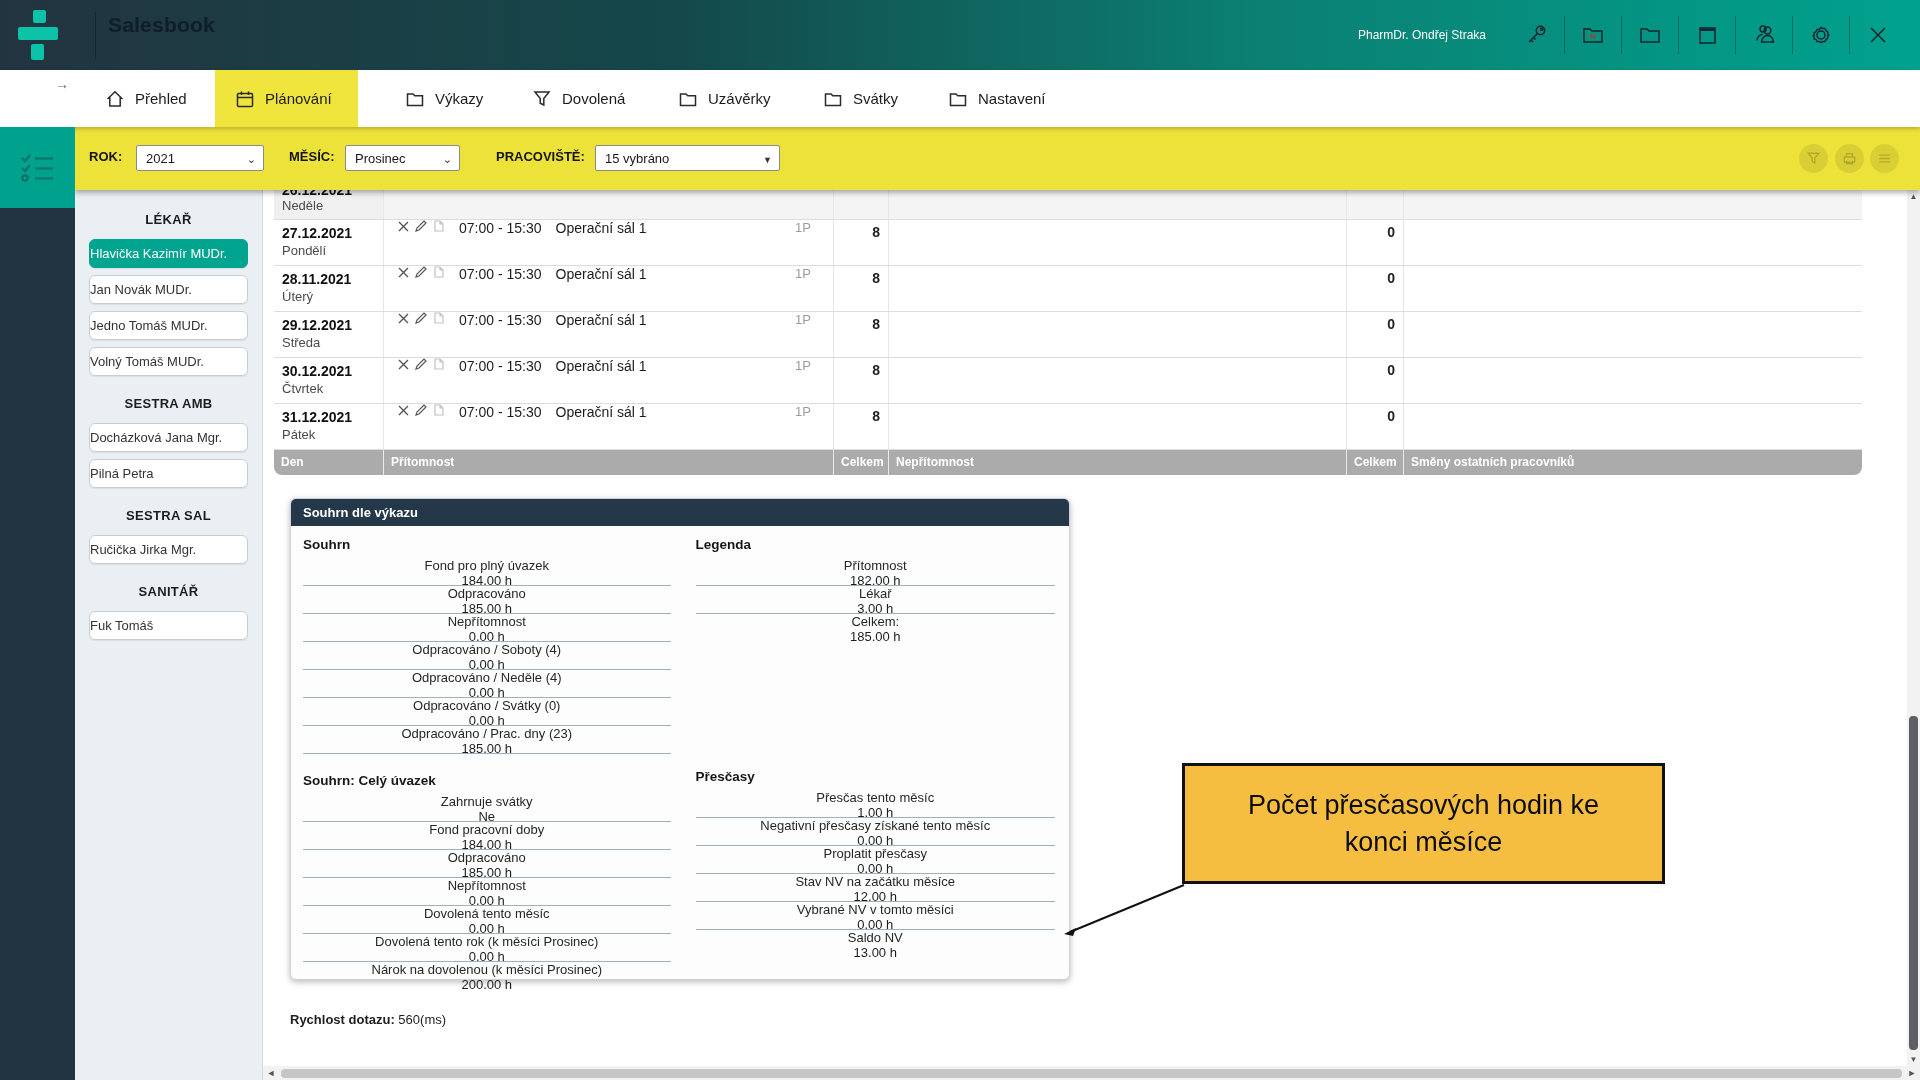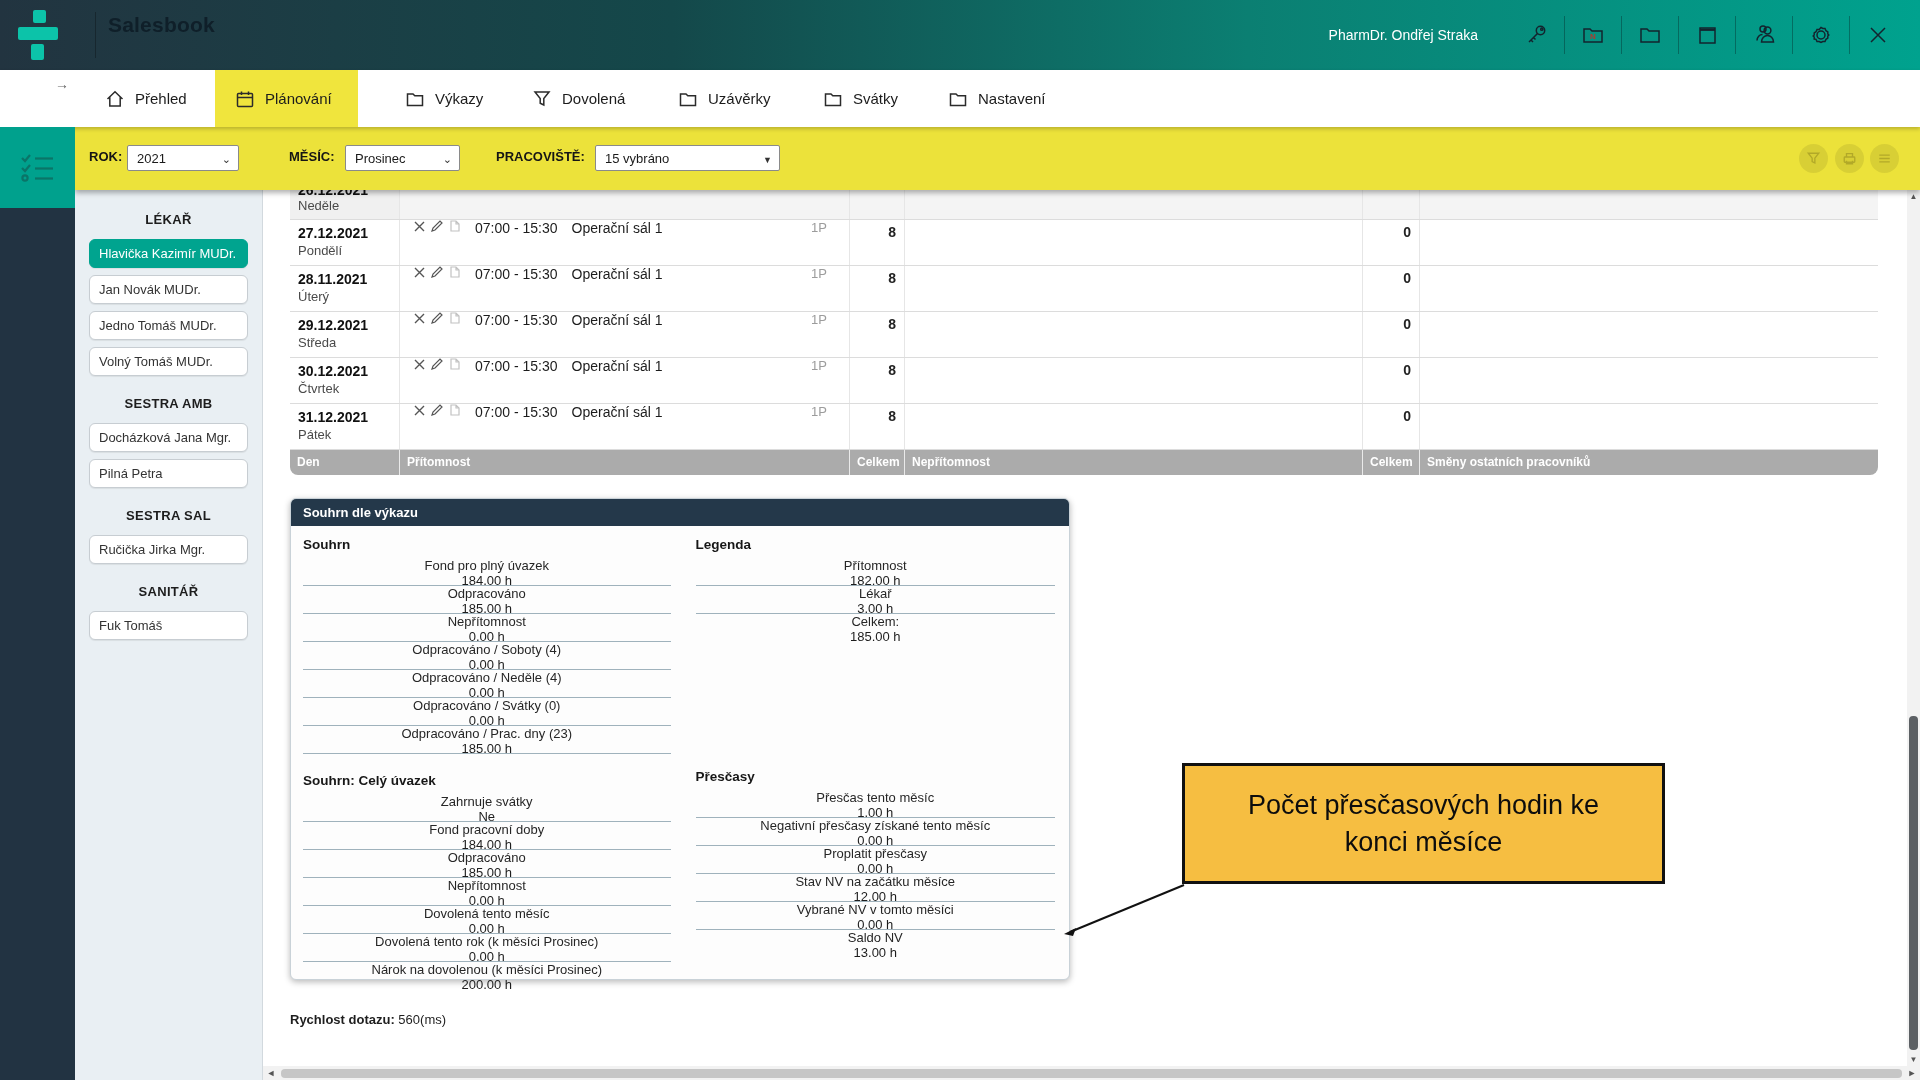--- a/index.html
+++ b/index.html
@@ -6,21 +6,21 @@
   #app{position:relative;width:1920px;height:1080px;overflow:hidden;
        font-family:"Liberation Sans",sans-serif;color:#222;background:#fff;}
   
   .hdr{position:absolute;left:0;top:0;width:1920px;height:70px;
        background:linear-gradient(90deg,#223440 0%,#14484a 35%,#0b7f72 65%,#00a28e 100%);
        display:flex;align-items:center;}
   .logo{position:absolute;left:18px;top:10px;width:40px;height:50px;}
   .hdr-divider{position:absolute;left:95px;top:12px;width:1px;height:46px;background:rgba(0,0,0,.28);}
   .app-title{position:absolute;left:108px;top:13px;font-size:21px;font-weight:bold;color:#0f1f29;letter-spacing:.2px;}
   .hdr-right{position:absolute;right:14px;top:0;height:70px;display:flex;align-items:center;}
-  .user-name{color:#fff;font-size:14px;margin-right:30px;}
+  .user-name{color:#fff;font-size:12px;margin-right:22px;}
   .hdr-ic{width:56px;height:70px;display:flex;align-items:center;justify-content:center;cursor:pointer;}
   .hdr-sep{width:1px;height:38px;background:rgba(6,54,50,.45);}
   .hdr-ic svg{stroke:#13242e;fill:none;stroke-width:1.5;}
   
   .nav{position:absolute;left:0;top:70px;width:1920px;height:57px;background:#fff;
        box-shadow:0 2px 4px rgba(0,0,0,.22);z-index:5;}
   .nav-arrow{position:absolute;left:55px;top:6px;font-size:14px;color:#666;}
   .tab{position:absolute;top:0;height:57px;display:flex;align-items:center;gap:10px;
        padding:0 20px;font-size:15px;color:#1c1c1c;cursor:pointer;}
   .tab svg{stroke:#2b2b2b;fill:none;stroke-width:1.5;}
@@ -37,25 +37,25 @@
   .fcirc svg{stroke:#b2a928;fill:none;stroke-width:1.8;}
   .teal-sq{position:absolute;left:0;top:127px;width:75px;height:81px;background:#00a18d;z-index:6;
            display:flex;align-items:center;justify-content:center;}
   
   .dark-strip{position:absolute;left:0;top:208px;width:75px;height:872px;background:#223342;}
   .side{position:absolute;left:75px;top:190px;width:188px;height:890px;background:#e9eff3;
         border-right:1px solid #d2d9de;box-sizing:border-box;padding-top:22px;}
   .grp-title{text-align:center;font-size:13px;font-weight:bold;color:#1d1d1d;margin:0 0 12px 0;letter-spacing:.3px;}
   .grp-title.mt{margin-top:20px;}
   .person{margin:0 14px 7px 14px;height:29px;background:#fff;border:1px solid #c7cdd2;border-radius:6px;
-          font-size:13px;color:#333;line-height:27px;padding-left:9px;box-sizing:border-box;cursor:pointer;
+          font-size:13px;color:#333;line-height:27px;box-sizing:border-box;cursor:pointer;
           box-shadow:0 1px 1px rgba(0,0,0,.07);white-space:nowrap;overflow:hidden;}
   .person.sel{background:#00a48f;border-color:#00a48f;color:#fff;}
   
-  .table{position:absolute;left:290px;top:190px;width:1588px;}
+  .table{position:absolute;left:274px;top:190px;width:1588px;}
   .srow{display:flex;border-bottom:1px solid #dcdcdc;height:45px;background:#fff;}
   .srow.partial{height:29px;background:#f0f0f0;overflow:hidden;}
   .cell{border-right:1px solid #e6e6e6;box-sizing:border-box;}
   .c-den{width:110px;padding:5px 0 0 8px;}
   .c-prit{width:450px;display:flex;align-items:flex-start;}
   .c-cel{width:55px;text-align:right;font-weight:bold;font-size:14px;padding:4px 8px 0 0;}
   .c-nep{width:458px;}
   .c-cel2{width:57px;text-align:right;font-weight:bold;font-size:14px;padding:4px 8px 0 0;}
   .c-smeny{width:458px;border-right:none;}
   .date{font-size:14px;font-weight:bold;color:#111;line-height:16px;}
@@ -208,21 +208,21 @@
     <div class="tab" style="left:928px">
       <svg width="20" height="20" viewBox="0 0 20 20">
           <path d="M2.5 5 h5.5 l1.8 1.8 H17.5 V16.5 H2.5 z"></path>
         </svg>
       <span>Nastavení</span>
     </div>
   </div>
 
   <div class="fbar">
     <span class="flabel" style="left:14px">ROK:</span>
-    <div class="fselect" style="left:52px;width:112px">
+    <div class="fselect" style="left:61px;width:128px">
       <span>2021</span>
       <span class="chev">⌄</span>
     </div>
     <span class="flabel" style="left:214px">MĚSÍC:</span>
     <div class="fselect" style="left:270px;width:115px">
       <span>Prosinec</span>
       <span class="chev">⌄</span>
     </div>
     <span class="flabel" style="left:421px">PRACOVIŠTĚ:</span>
     <div class="fselect" style="left:520px;width:185px">

